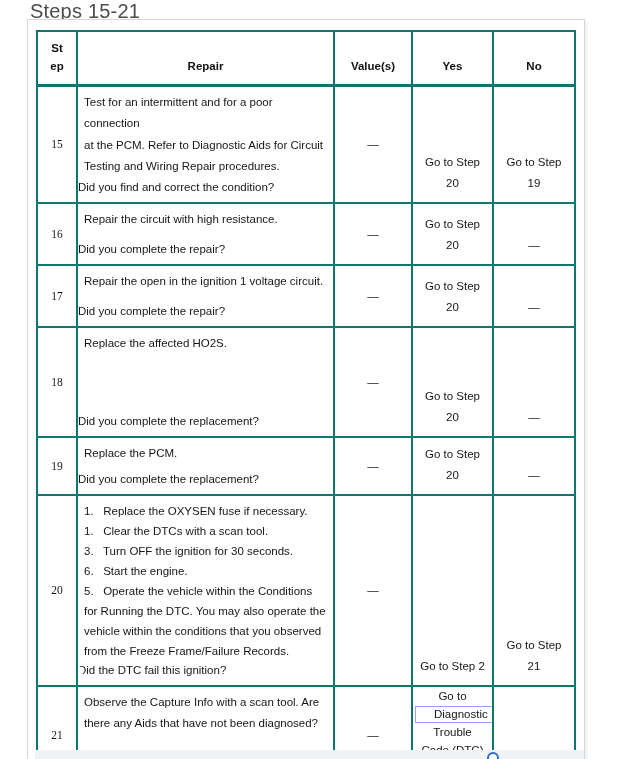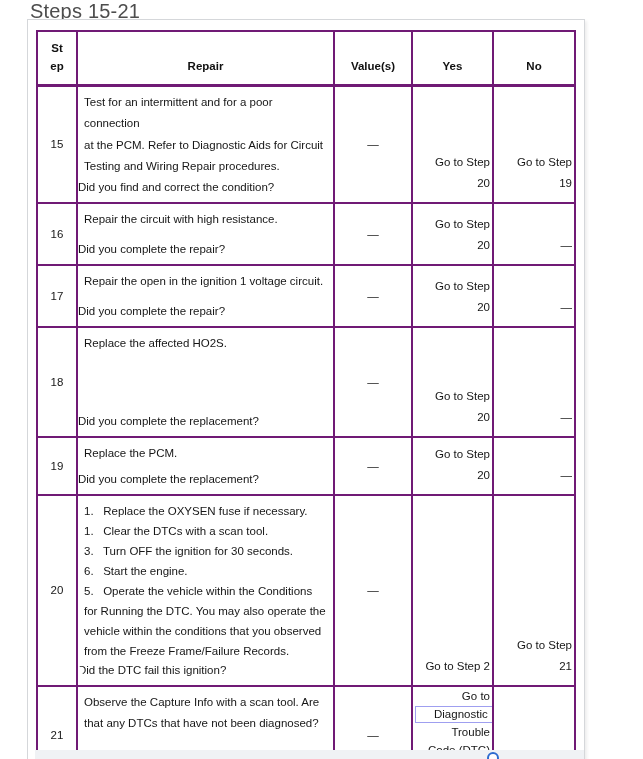--- a/index.html
+++ b/index.html
@@ -21,47 +21,47 @@
   table.steps {
     position:absolute; left:8px; top:10px; width:538px;
     border-collapse:collapse; table-layout:fixed;
     border:2px solid #2f2f2f;
   }
   col.c-step   { width:40px; }
   col.c-action { width:257px; }
   col.c-value  { width:78px; }
   col.c-yes    { width:81px; }
   col.c-no     { width:82px; }
-  th, td { border:2px solid #701a75; overflow:hidden; }
+  th, td { border:2px solid #0f766e; overflow:hidden; }
   thead tr { height:54px; }
   th {
     font-size:11.5px; font-weight:bold; color:#111;
     vertical-align:bottom; text-align:center;
     padding:0 0 9px 0; line-height:18px;
   }
   th { border-bottom-width:3px; }
   td { font-size:11.5px; color:#161616;margin-top:16px; }
   .row-15 { height:97px; }
   .row-16 { height:62px; }
   .row-17 { height:62px; }
   .row-18 { height:110px; }
   .row-19 { height:58px; }
   .row-20 { height:176px; }
   .row-21 { height:96px; }
-  .cell-step  { text-align:center; vertical-align:middle; }
+  .cell-step  { text-align:center; vertical-align:middle;font-family:Liberation Serif, serif; }
   .cell-action{
     vertical-align:top; position:relative;
     padding:5px 6px 24px 6px; line-height:21.5px; text-align:left;
   }
   .row-20 .cell-action { line-height:20px;border-radius:25px; }
   .action-line { white-space:pre-wrap; }
   .question { position:absolute; left:0; bottom:8px; line-height:14px; }
   .cell-value { text-align:center; vertical-align:middle; }
   .cell-yes, .cell-no {
-    text-align:right; vertical-align:bottom;
+    text-align:center; vertical-align:bottom;
     padding:0 2px 8px 2px; line-height:21px;
   }
   .row-21 .cell-yes { line-height:18px; padding-bottom:6px; }
   .link-boxed {
     display:inline-block; border:1px solid #9f9ff0;
     padding:0 18px; line-height:15px; cursor:pointer;
   }
   .next-strip {
     position:absolute; left:35px; top:750px; width:549px; height:12px;
     background:#f0f2f5;
@@ -196,21 +196,21 @@
           </td>
           <td class="cell-no">
             <div class="no-line">Go to Step</div>
             <div class="no-line">21</div>
           </td>
         </tr>
         <tr class="row-21">
           <td class="cell-step">21</td>
           <td class="cell-action">
             <div class="action-line">Observe the Capture Info with a scan tool. Are</div>
-            <div class="action-line">that any DTCs that have not been diagnosed?</div>
+            <div class="action-line">there any Aids that have not been diagnosed?</div>
           </td>
           <td class="cell-value">—</td>
           <td class="cell-yes">
             <div class="yes-line">Go to</div>
             <div class="yes-line"><span class="link-boxed">Diagnostic</span></div>
             <div class="yes-line">Trouble</div>
             <div class="yes-line">Code (DTC)</div>
             <div class="yes-line">List</div>
           </td>
           <td class="cell-no">

